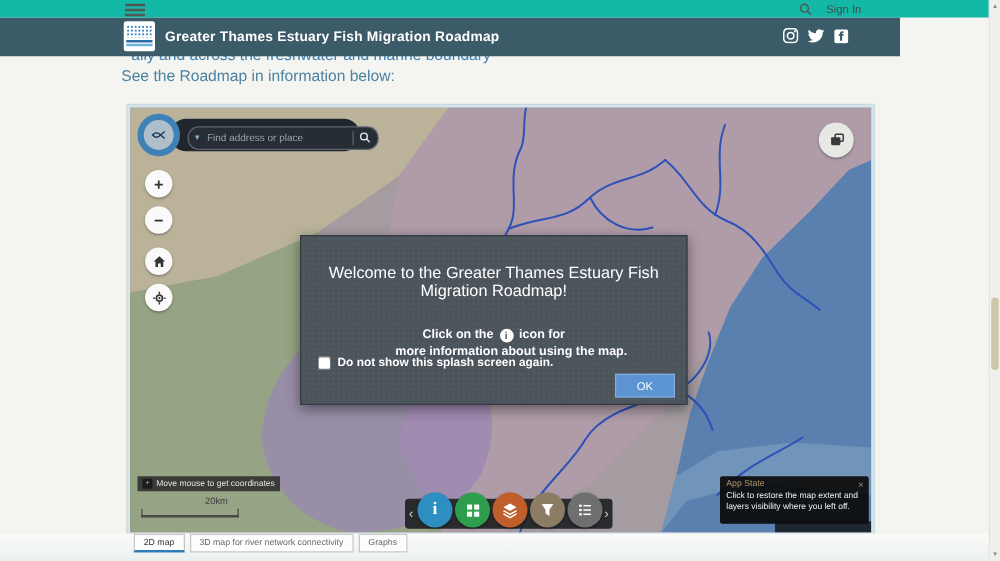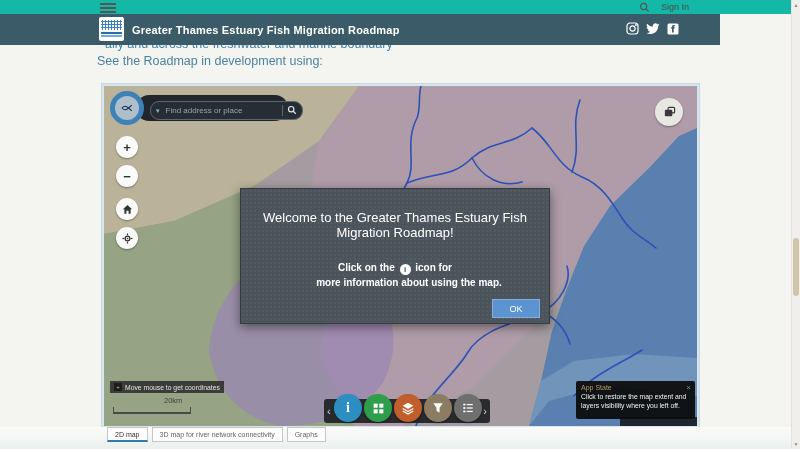--- a/index.html
+++ b/index.html
@@ -142,21 +142,21 @@
         <path fill="#fff" d="M13.5 1.6c-.5.22-1 .37-1.6.44.57-.34 1-.9 1.2-1.54-.53.32-1.12.55-1.75.67A2.74 2.74 0 0 0 6.7 3.05c0 .21.02.42.07.62A7.8 7.8 0 0 1 1.1.78 2.73 2.73 0 0 0 1.95 4.4c-.44-.01-.86-.13-1.22-.33v.03c0 1.32.94 2.42 2.19 2.67-.23.06-.47.1-.72.1-.18 0-.35-.02-.52-.05.35 1.08 1.36 1.87 2.56 1.9A5.5 5.5 0 0 1 .2 9.85a7.76 7.76 0 0 0 4.2 1.23c5.04 0 7.8-4.18 7.8-7.8v-.36c.54-.38 1-.87 1.3-1.32z"></path>
       </svg>
       <svg width="12" height="12" viewBox="0 0 12 12">
         <rect x="0.5" y="0.5" width="11" height="11" rx="1.5" fill="#fff"></rect>
         <path fill="#3c5b69" d="M7.8 4.2H6.7c0-.6.1-.9.8-.9h.3V1.9h-1c-1.2 0-1.8.6-1.8 1.9v.4H4v1.4h1v4h1.7v-4h1l.1-1.4z"></path>
       </svg>
     </div>
   </div>
 
   <div class="clipped-line">ally and across the freshwater and marine boundary</div>
-  <div class="subtitle">See the Roadmap in development using:</div>
+  <div class="subtitle">See the Roadmap in information below:</div>
 
   <div class="map">
     <svg class="canvas" width="593" height="340" viewBox="0 0 593 340" preserveAspectRatio="none">
       <rect width="593" height="340" fill="#b2a9ad"></rect>
       <path d="M0,0 H255 L215,55 L150,100 L70,135 L0,148 Z" fill="#cbc3a6"></path>
       <path d="M255,0 H593 V48 L560,68 L515,112 L478,170 L430,240 L370,300 L300,340 H250 L215,270 L185,195 L205,115 L215,55 Z" fill="#bfa9b5"></path>
       <path d="M0,148 L70,135 L150,100 L195,140 L230,200 L215,270 L250,340 H0 Z" fill="#a2b18d"></path>
       <path d="M140,190 Q210,160 265,200 Q305,240 280,295 Q250,340 175,340 Q115,325 105,265 Q108,220 140,190 Z" fill="#a78fc4" opacity="0.7"></path>
       <path d="M575,50 L593,42 V340 H425 L437,295 L448,245 L462,205 L480,160 L506,120 L545,82 Z" fill="#5d89bd"></path>
       <path d="M425,340 L437,295 L470,275 L530,268 L593,272 V310 L500,300 L445,315 Z" fill="#7da4ce" opacity="0.85"></path>
@@ -219,20 +219,24 @@
     </div>
 
     <div class="splash">
       <div class="splash-title">Welcome to the Greater Thames Estuary Fish Migration Roadmap!</div>
       <div class="splash-line1">
         <span>Click on the</span>
         <span class="info-glyph">i</span>
         <span>icon for</span>
       </div>
       <div class="splash-line2">more information about using the map.</div>
+      <div class="splash-check">
+        <input type="checkbox" id="nosplash" style="">
+        <label for="nosplash">Do not show this splash screen again.</label>
+      </div>
       <div class="ok-btn">OK</div>
     </div>
 
     <div class="coords">
       <span class="box">+</span>
       <span>Move mouse to get coordinates</span>
     </div>
     <div class="scale-label">20km</div>
     <div class="scale-bar"></div>
 

